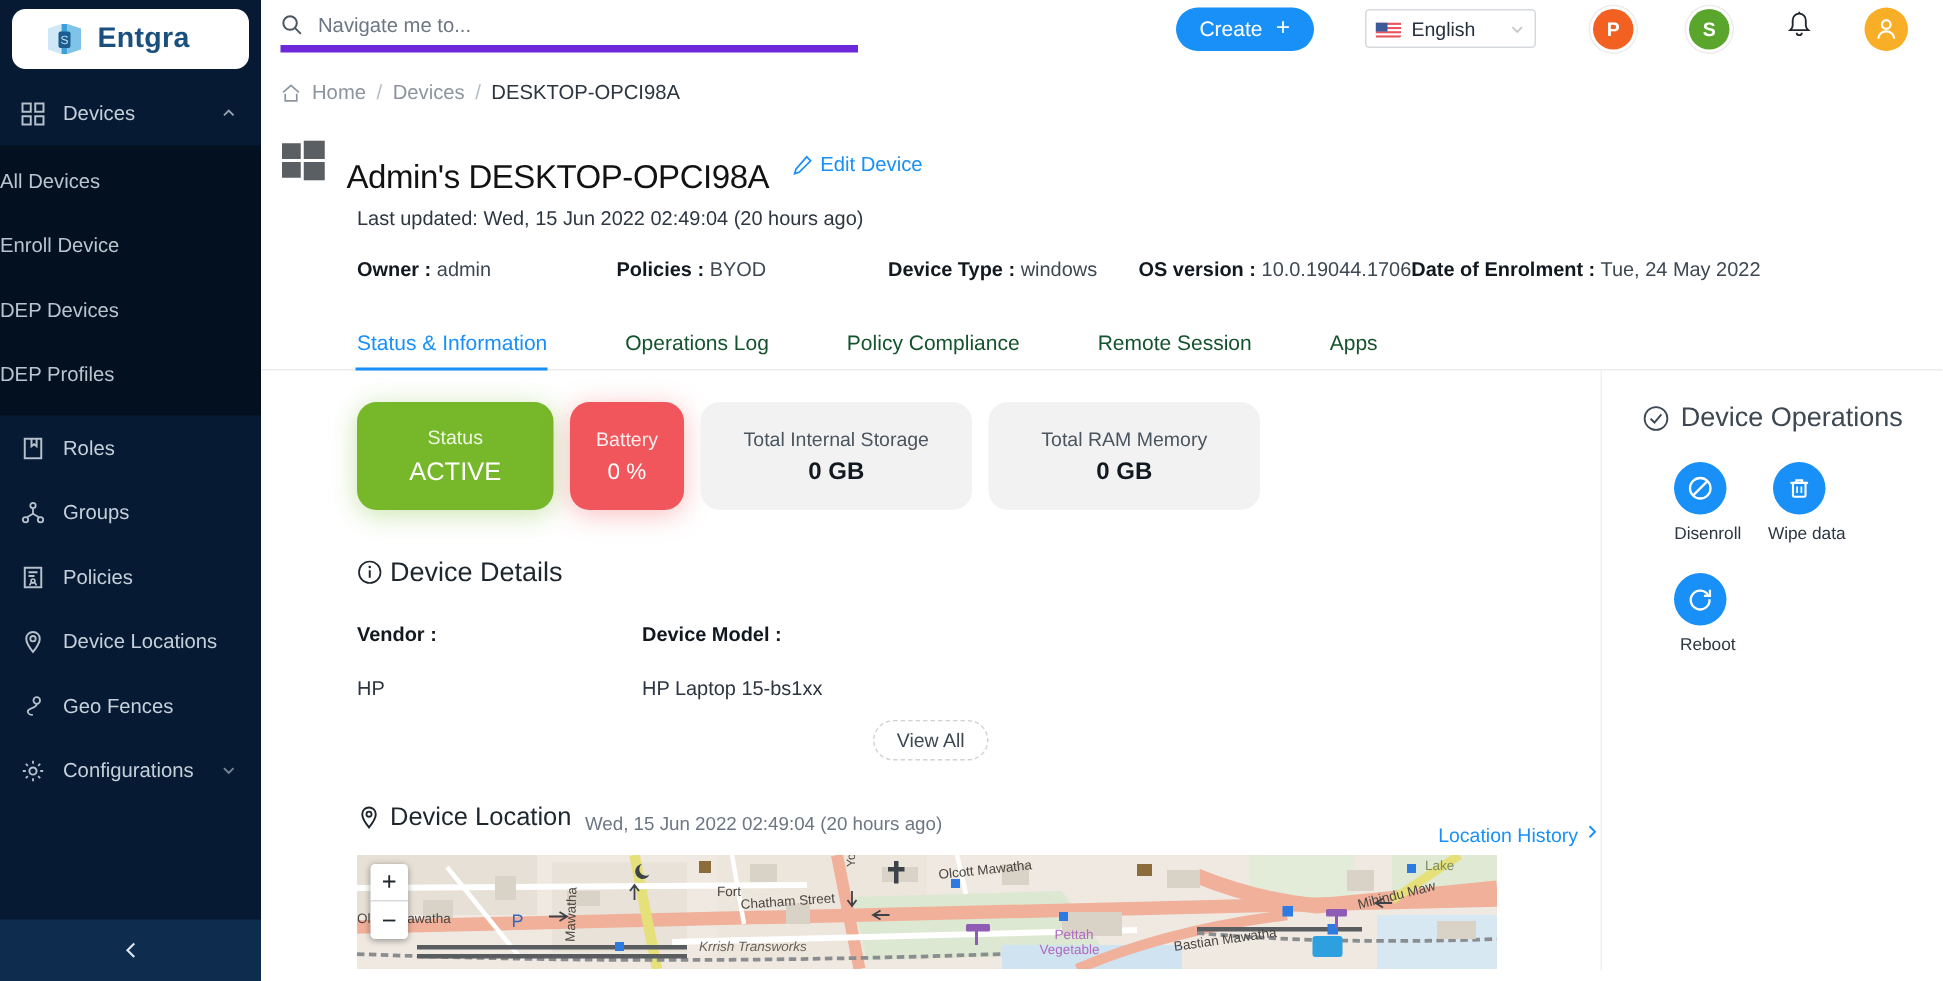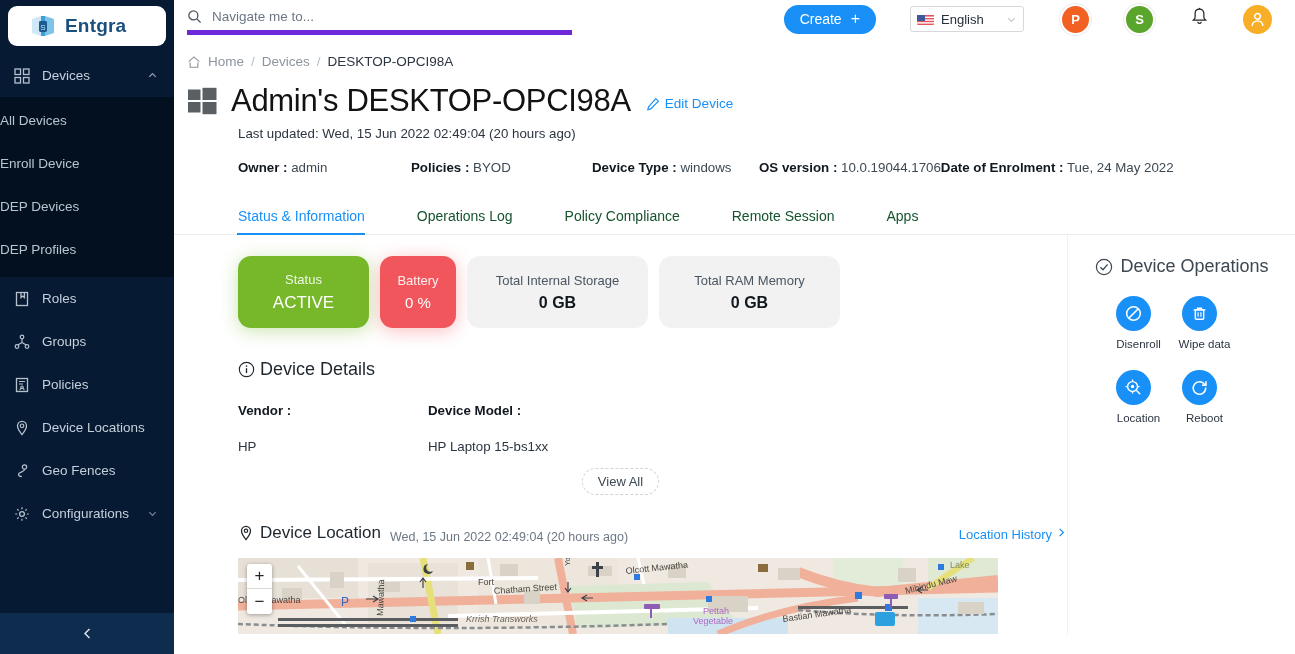--- a/index.html
+++ b/index.html
@@ -110,22 +110,23 @@
   .breadcrumb a { color: #8c959e; text-decoration: none; cursor: pointer; }
   .breadcrumb .crumb-cur { color: #2c3540; }
   .breadcrumb .sep { color: #b6bdc4; }
 
   .title-row {
     display: flex; align-items: center; gap: 13px;
     padding: 14px 0 0 13px;
   }
   .win-logo { width: 31px; height: 31px; flex: 0 0 31px; position: relative; }
   .page-title {
-    font-size: 31px; color: #121212; font-weight: normal; letter-spacing: -.3px;
+    font-size: 22px; color: #121212; font-weight: normal; letter-spacing: -.3px;
     white-space: nowrap;
+    margin-top: 22px;
   }
   .edit-device {
     display: flex; align-items: center; gap: 5px;
     color: #1890f7; font-size: 13.5px; cursor: pointer; margin-left: 2px;
     margin-top: 5px;
   }
   .last-updated {
     padding-left: 64px; margin-top: 7px; font-size: 13.3px; color: #2c3540;
   }
   .meta-row {
@@ -208,21 +209,21 @@
 
   .loc-head {
     display: flex; align-items: baseline; padding-left: 64px; margin-top: 28px;
     position: relative; width: 893px;
   }
   .loc-head .lh-title {
     font-size: 17px; color: #1e262e; display: flex; align-items: center; gap: 6px;
   }
   .loc-head .lh-time { font-size: 12.5px; color: #6d7784; margin-left: 9px; }
   .loc-history {
-    position: absolute; right: 0; top: 4px; color: #1890f7; font-size: 13px;
+    position: absolute; right: 0; top: 14px; color: #1890f7; font-size: 13px;
     cursor: pointer; display: flex; gap: 4px;
   }
 
   
   .map-wrap {
     margin: 14px 0 0 64px; width: 760px; height: 76px;
     position: relative; overflow: hidden; background: #efe9e1;
   }
   .map-svg { position: absolute; left: 0; top: 0; }
   .zoom-ctl {
@@ -688,31 +689,20 @@
                 <svg width="19" height="19" viewBox="0 0 20 20">
                   <rect x="5.6" y="6.2" width="8.8" height="9.8" rx="1" fill="none" stroke="#fff" stroke-width="1.5"></rect>
                   <line x1="3.8" y1="6.2" x2="16.2" y2="6.2" stroke="#fff" stroke-width="1.5"></line>
                   <path d="M8 6.2V4.4h4v1.8" fill="none" stroke="#fff" stroke-width="1.5"></path>
                   <path d="M8.5 8.8v4.6M11.5 8.8v4.6" stroke="#fff" stroke-width="1.2"></path>
                 </svg>
               </span>
               <span class="op-label">Wipe data</span>
             </div>
 
-            <div class="op">
-              <span class="op-circle">
-                <svg width="19" height="19" viewBox="0 0 20 20">
-                  <circle cx="9" cy="9" r="5.2" fill="none" stroke="#fff" stroke-width="1.5"></circle>
-                  <circle cx="9" cy="9" r="1.8" fill="#fff"></circle>
-                  <path d="M9 1.6v2.2M9 14.2v2.2M1.6 9h2.2M14.2 9h2.2" stroke="#fff" stroke-width="1.4"></path>
-                  <path d="M13.2 13.2L17 17" stroke="#fff" stroke-width="1.5"></path>
-                </svg>
-              </span>
-              <span class="op-label">Location</span>
-            </div>
 
             <div class="op">
               <span class="op-circle">
                 <svg width="19" height="19" viewBox="0 0 20 20">
                   <path d="M15.6 7.2A6.6 6.6 0 1 0 16.5 10" fill="none" stroke="#fff" stroke-width="1.6"></path>
                   <polyline points="16.8,3.4 16.8,7.6 12.6,7.6" fill="none" stroke="#fff" stroke-width="1.6"></polyline>
                 </svg>
               </span>
               <span class="op-label">Reboot</span>
             </div>

